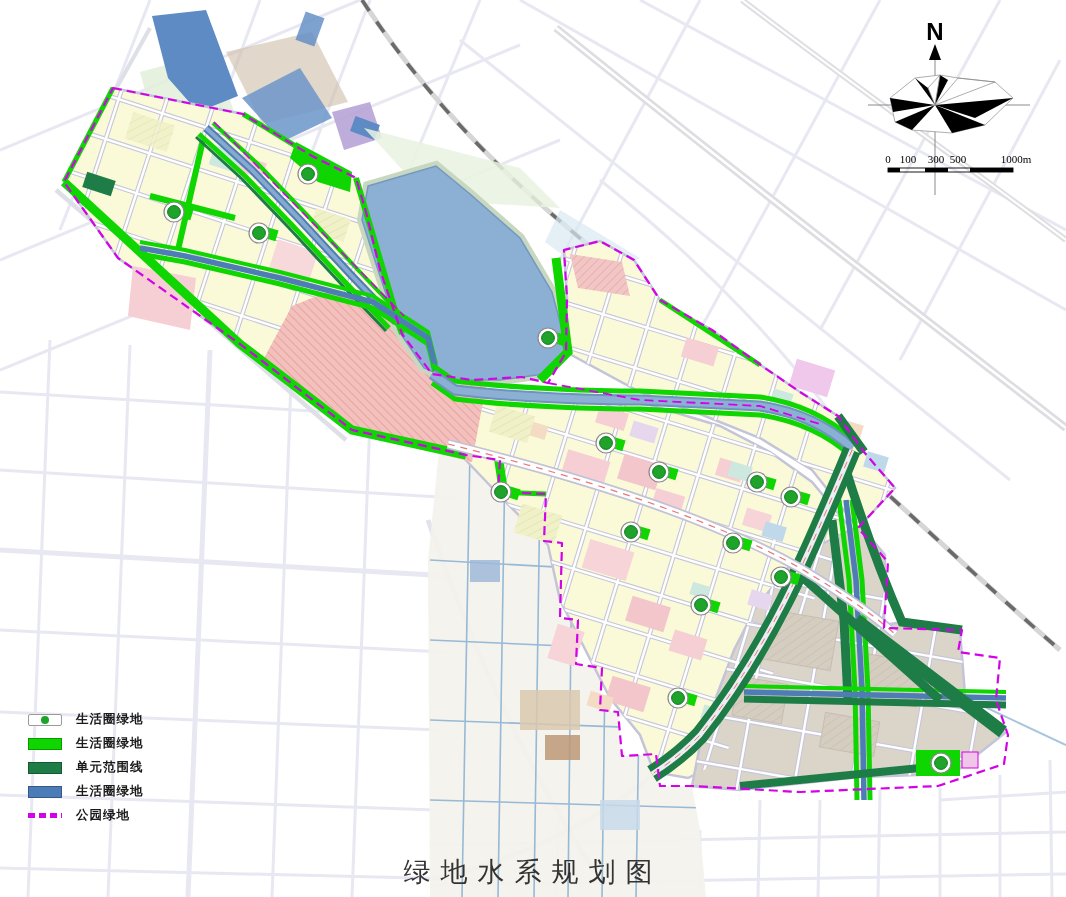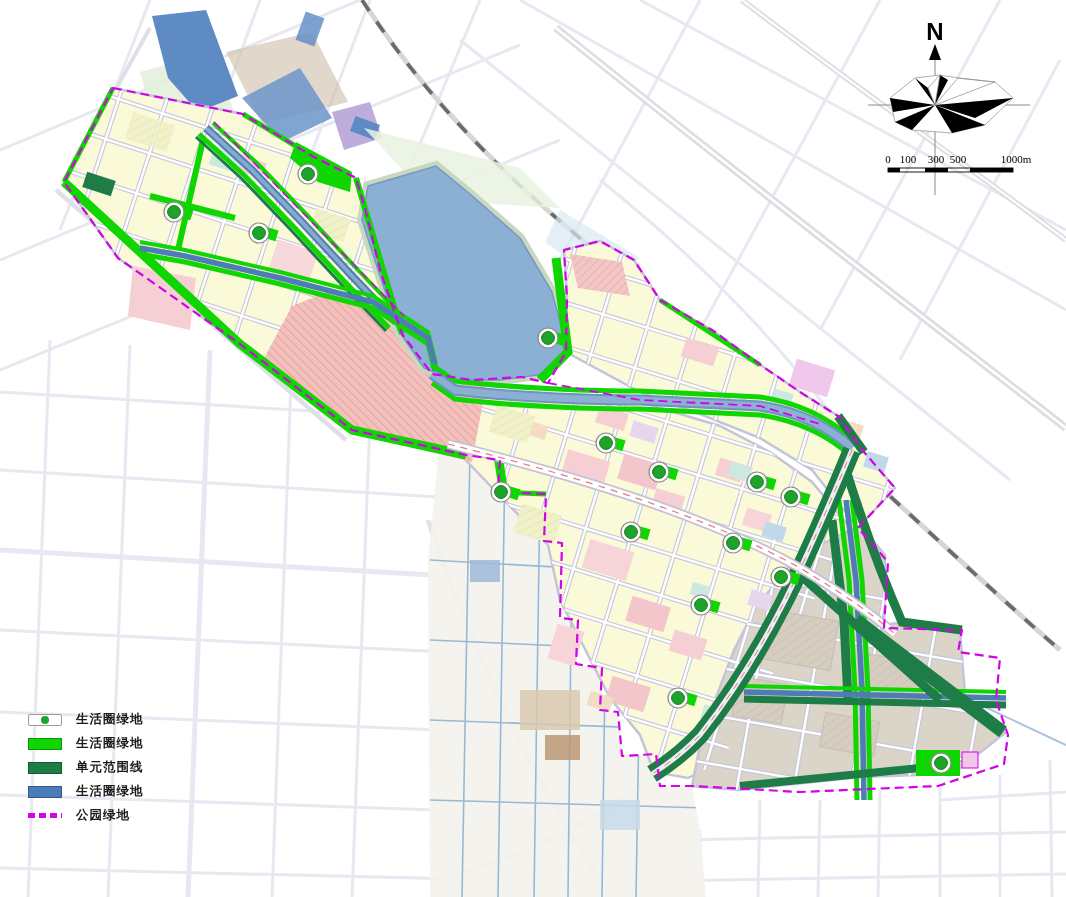--- a/index.html
+++ b/index.html
@@ -549,13 +549,14 @@
       <div class="lg-row">
         <span class="lg-sw fill" style="background: rgb(74, 124, 184);"></span>
         <span class="lg-label">生活圈绿地</span>
       </div>
       <div class="lg-row">
         <span class="lg-sw dash" style="background: repeating-linear-gradient(90deg, rgb(210, 3, 230) 0px, rgb(210, 3, 230) 7px, transparent 7px, transparent 11px);"></span>
         <span class="lg-label">公园绿地</span>
       </div>
     </div>
 
+<div id="map-title">绿地水系规划图</div>
 </div>
 
 </body></html>

